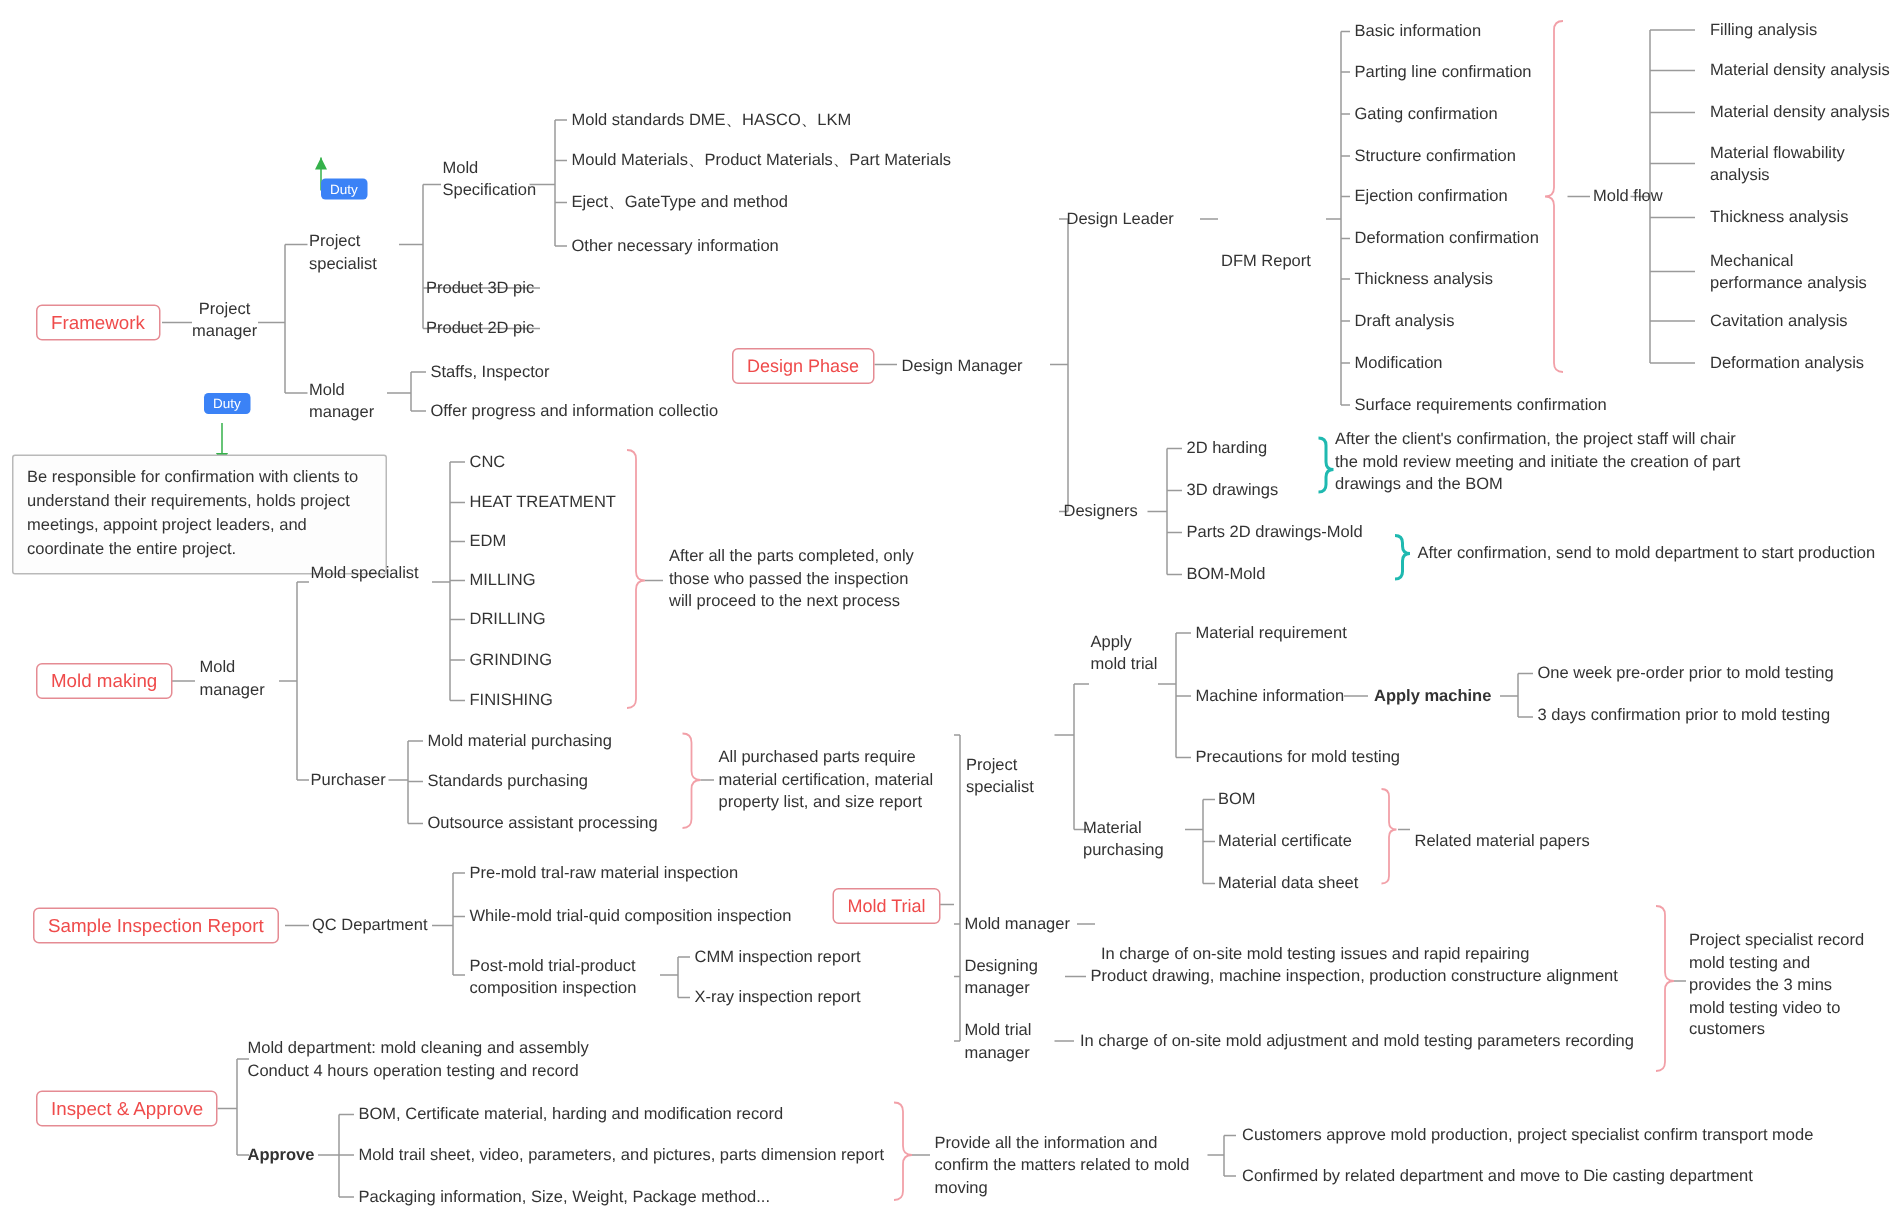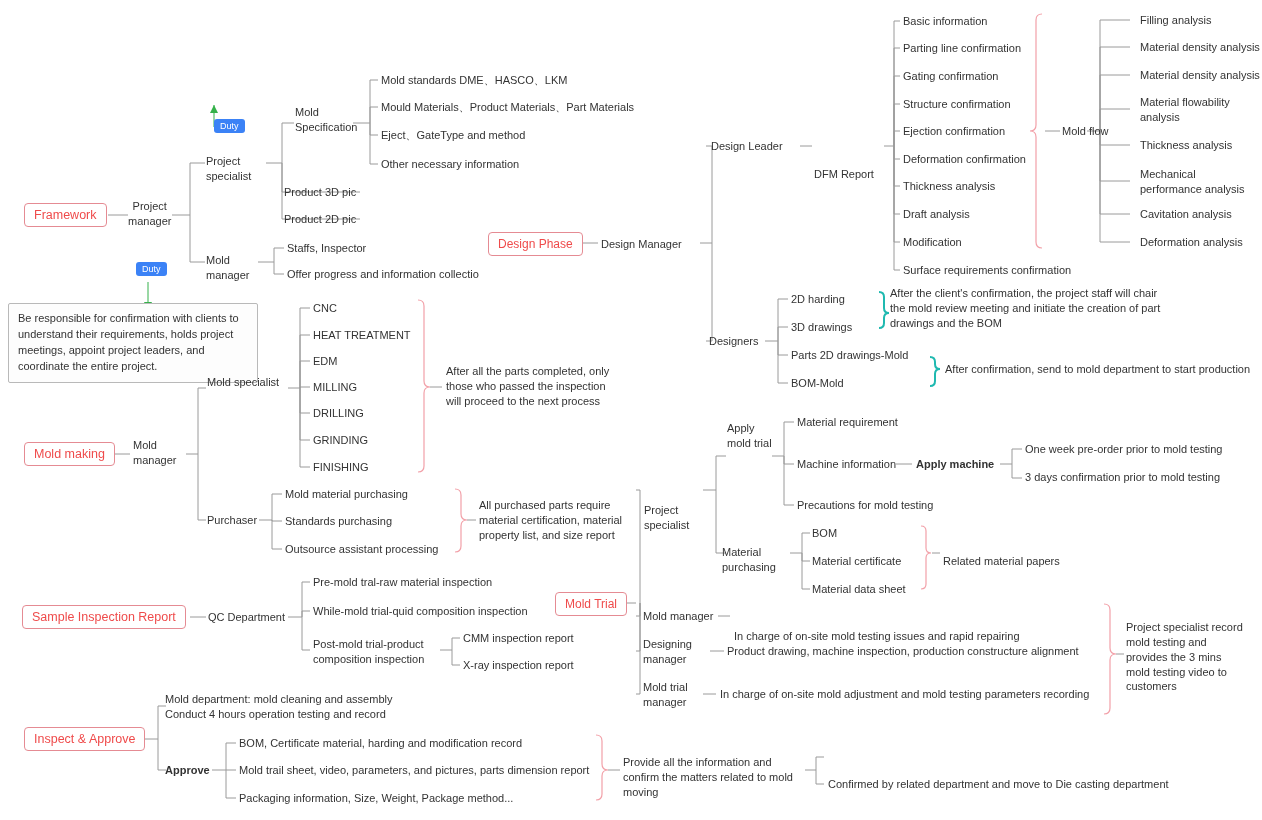--- a/index.html
+++ b/index.html
@@ -324,15 +324,16 @@
 Conduct 4 hours operation testing and record</span></div>
 
   <div class="node bold" style="left:165px; top:763px;"><span>Approve</span></div>
 
   <div class="node" style="left:239px; top:736px;"><span>BOM, Certificate material, harding and modification record</span></div>
   <div class="node" style="left:239px; top:763px;"><span>Mold trail sheet, video, parameters, and pictures, parts dimension report</span></div>
   <div class="node" style="left:239px; top:791px;"><span>Packaging information, Size, Weight, Package method...</span></div>
 
   <div class="node" style="left:623px; top:755px; width:185px;"><span>Provide all the information and confirm the matters related to mold moving</span></div>
 
+  <div class="node" style="left:828px; top:750px;"><span>Customers approve mold production, project specialist confirm transport mode</span></div>
   <div class="node" style="left:828px; top:777px;"><span>Confirmed by related department and move to Die casting department</span></div>
 
 </div>
 
 </body></html>

